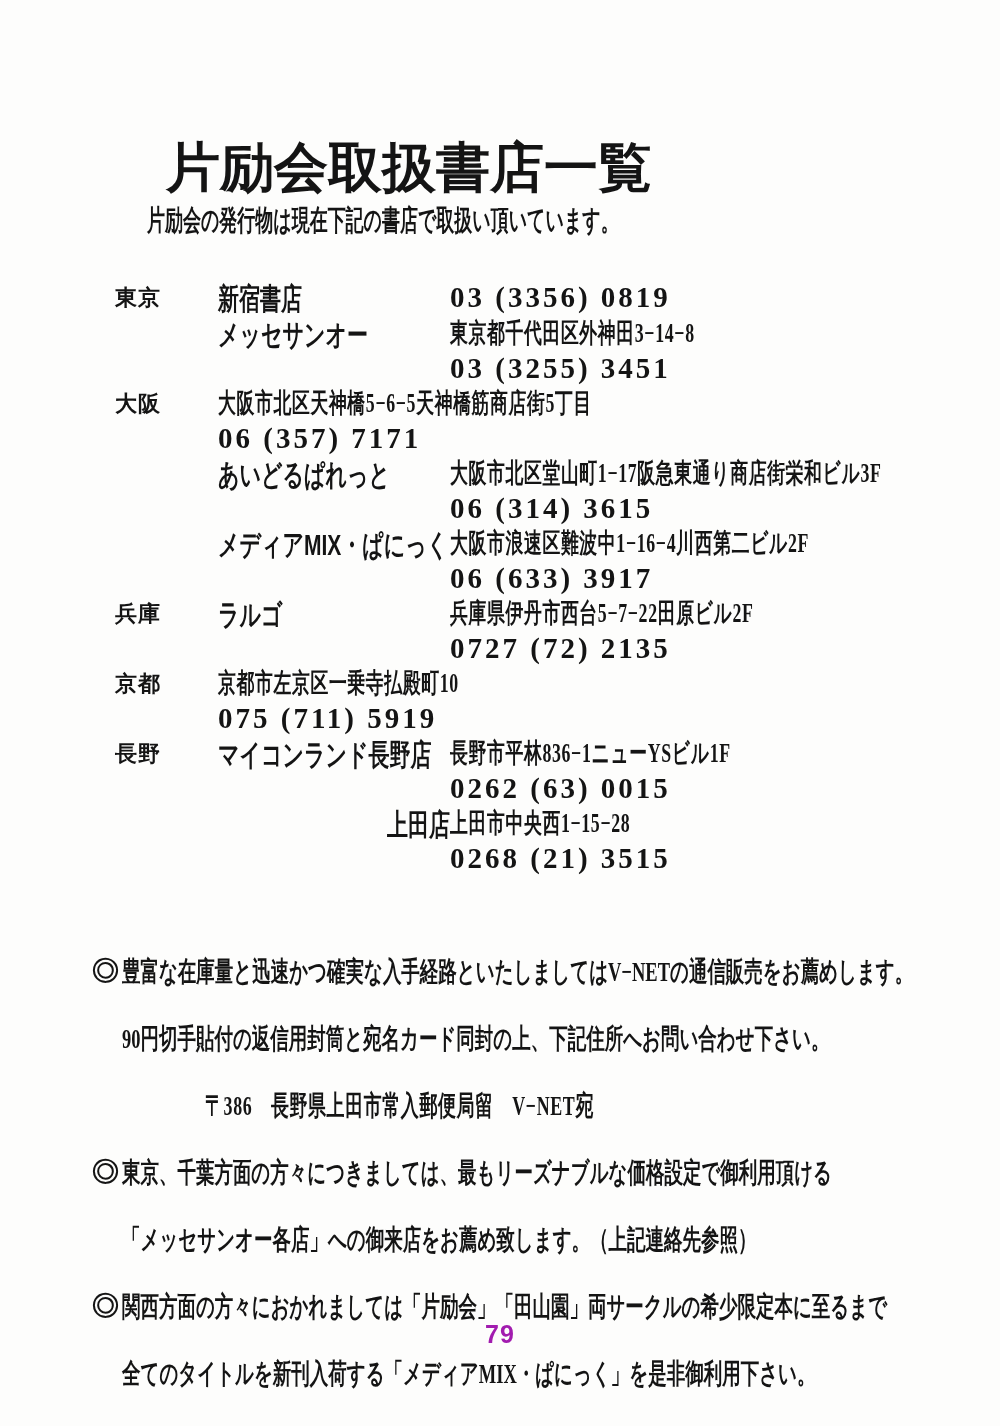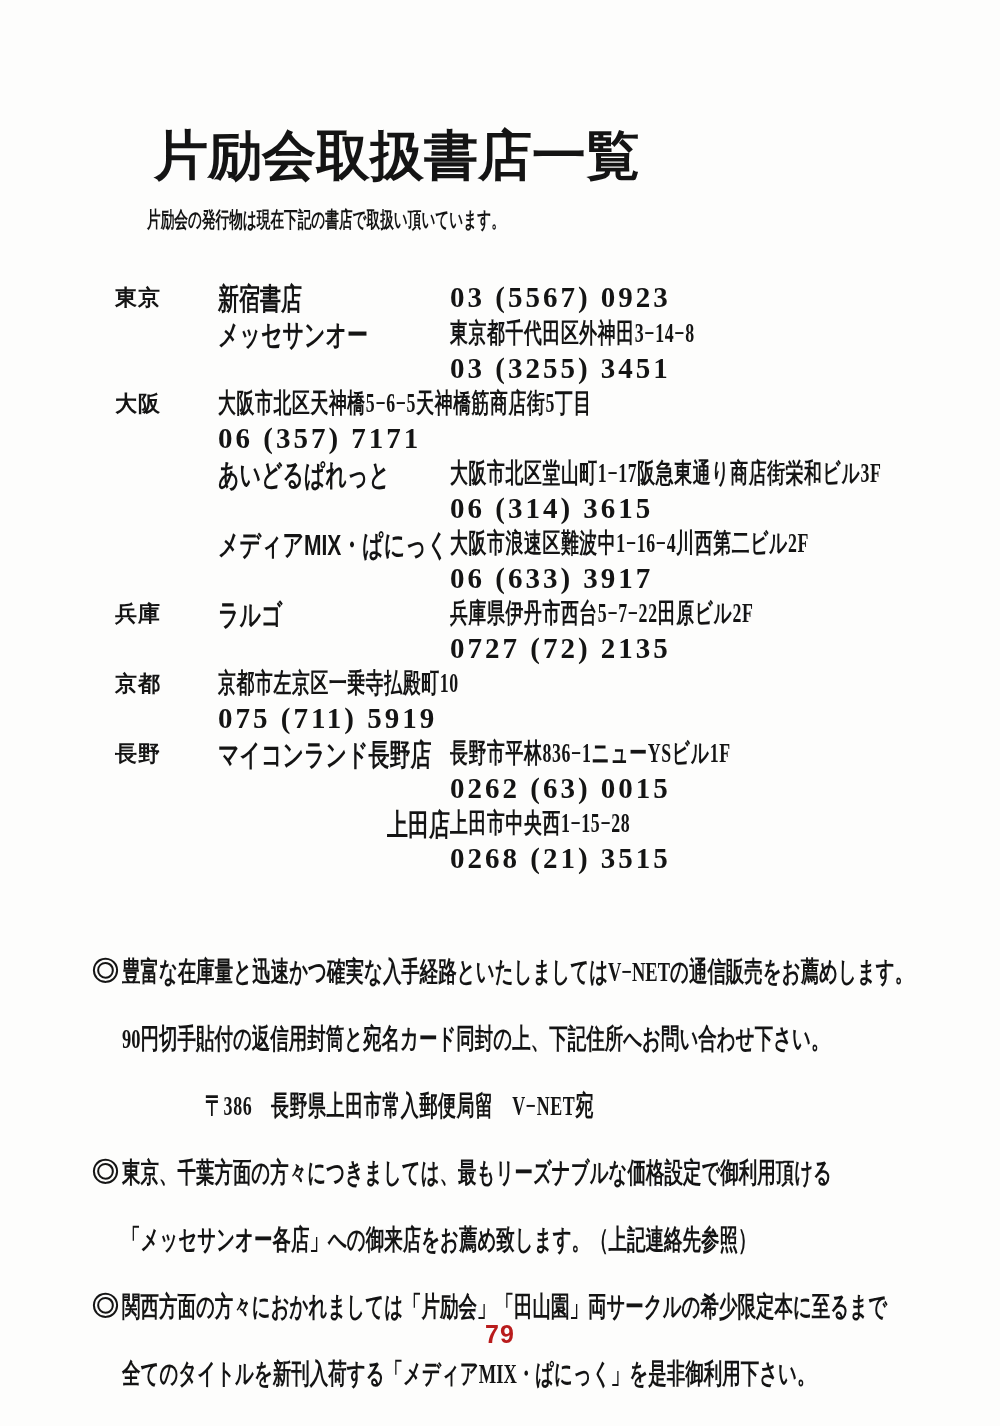--- a/index.html
+++ b/index.html
@@ -14,28 +14,28 @@
   .cond {
     display: inline-block;
     transform-origin: 0 60%;
     white-space: nowrap;
   }
   .cond-r { transform-origin: 100% 60% !important; }
 
   
   .title {
     position: absolute; left: 150px; top: 120px;
-    margin: 4px;
+    margin: 16px;
     font-size: 54px; font-weight: bold;
     line-height: 64px; letter-spacing: 0;
     font-family: "Liberation Serif", serif;
   }
   .subtitle {
     position: absolute; left: 147px; top: 203px;
-    font-size: 22px; font-weight: bold;
+    font-size: 29px; font-weight: bold;
     line-height: 34px;
   }
   .subtitle .cond { transform: scaleX(0.62); }
 
   
   .listing { position: absolute; left: 115px; top: 280px; width: 862px; }
   .row { display: flex; align-items: flex-start; }
   .region {
     width: 103px; flex: 0 0 103px;
     font-family: "Liberation Sans", sans-serif;
@@ -67,42 +67,42 @@
   .note .cond { transform: scaleX(0.66); }
   .vnet { margin: 28px 0 19px 110px; font-size: 28px; line-height: 39px; }
   .vnet .cond { transform: scaleX(0.64); letter-spacing: 1px; }
   .note.n3 { margin-top: 4px; }
 
   
   .pageno {
     position: absolute; left: 0; right: 0; top: 1320px;
     text-align: center;
     font-family: "Liberation Sans", sans-serif;
-    font-weight: bold; font-size: 25px; color: #b91c1c;
+    font-weight: bold; font-size: 25px; color: #a21caf;
     letter-spacing: 1px;
   }
 </style>
 </head>
 <body>
 
 <div class="doc">
 
   <h1 class="title">片励会取扱書店一覧</h1>
 
   <div class="subtitle">
     <span class="cond">片励会の発行物は現在下記の書店で取扱い頂いています。</span>
   </div>
 
   <div class="listing">
 
     <div class="row">
       <div class="region">東京</div>
       <div class="store"><span class="cond">新宿書店</span></div>
       <div class="detail">
-        <div class="phone">03 (5567) 0923</div>
+        <div class="phone">03 (3356) 0819</div>
       </div>
     </div>
 
     <div class="row">
       <div class="region"></div>
       <div class="store"><span class="cond">メッセサンオー</span></div>
       <div class="detail">
         <div class="addr"><span class="cond">東京都千代田区外神田3−14−8</span></div>
         <div class="phone">03 (3255) 3451</div>
       </div>

